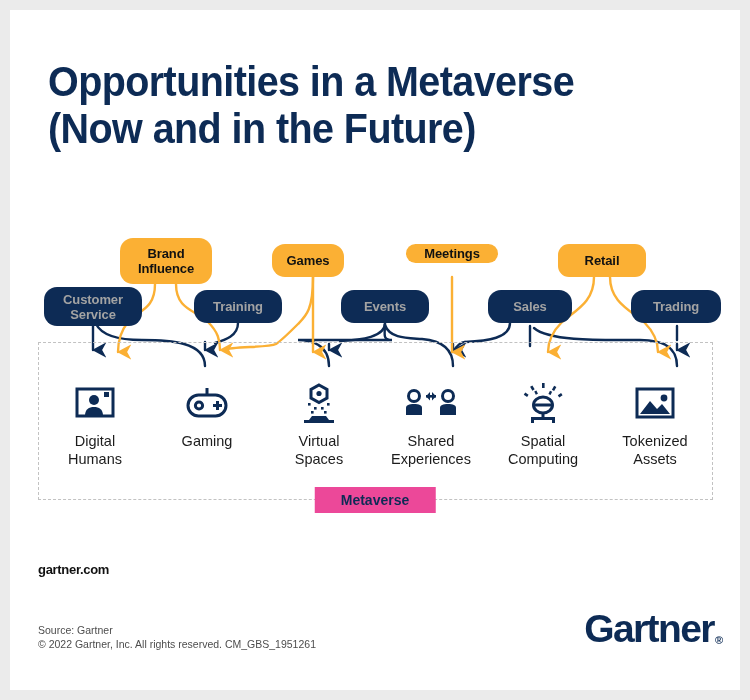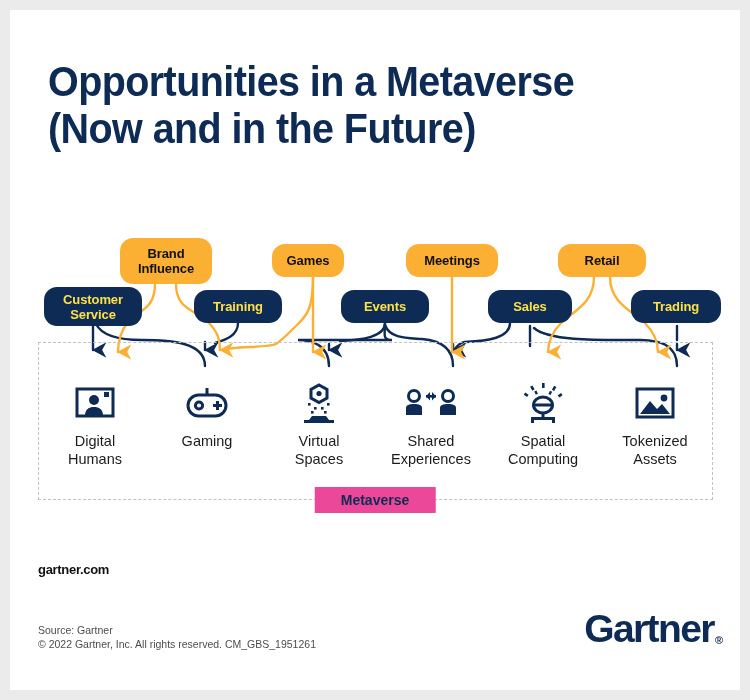--- a/index.html
+++ b/index.html
@@ -54,21 +54,21 @@
     text-align: center;
     border-radius: 13px;
     font-weight: bold;
     font-size: 13px;
     line-height: 15px;
     letter-spacing: -0.1px;
     white-space: pre-line;
     z-index: 5;
   }
   .pill.top   { background: #fbb034; color: #111111; }
-  .pill.lower { background: #0d2b55; color: #fde047; }
+  .pill.lower { background: #0d2b55; color: #a3a3a3; }
 
   
   #meta-box {
     position: absolute;
     left: 28px; top: 332px;
     width: 675px; height: 158px;
     border: 1px dashed #c2c2c2;
     z-index: 1;
   }
   #meta-label {
@@ -199,22 +199,22 @@
         <path d="M584,267 C584,292 566,300 552,312 C542,322 538,332 538,342" stroke="#fbb034" marker-end="url(#ah-orange)"></path>
         <path d="M600,267 C600,292 620,300 634,312 C644,322 648,332 648,342" stroke="#fbb034" marker-end="url(#ah-orange)"></path>
       </g>
     </svg>
 
     <div id="meta-label">Metaverse</div>
 
     <div class="pill top" style="left:110px; top:228px; width:92px; height:46px;">Brand
 Influence</div>
     <div class="pill top" style="left:262px; top:234px; width:72px; height:33px;">Games</div>
-    <div class="pill top" style="left:396px; top:234px; width:92px; height:33px;">Meetings</div>
-    <div class="pill top" style="left:548px; top:234px; width:88px; height:33px;">Retail</div>
+    <div class="pill top" style="left:396px; top:234px; width:92px; height:19px;">Meetings</div>
+    <div class="pill top" style="left:548px; top:234px; width:88px; height:33px;border-radius:11px;">Retail</div>
 
     <div class="pill lower" style="left:34px; top:277px; width:98px; height:39px;">Customer
 Service</div>
     <div class="pill lower" style="left:184px; top:280px; width:88px; height:33px;">Training</div>
     <div class="pill lower" style="left:331px; top:280px; width:88px; height:33px;">Events</div>
     <div class="pill lower" style="left:478px; top:280px; width:84px; height:33px;">Sales</div>
     <div class="pill lower" style="left:621px; top:280px; width:90px; height:33px;">Trading</div>
 
     <div class="icol" style="left:25px;">
       <div class="glyph">

